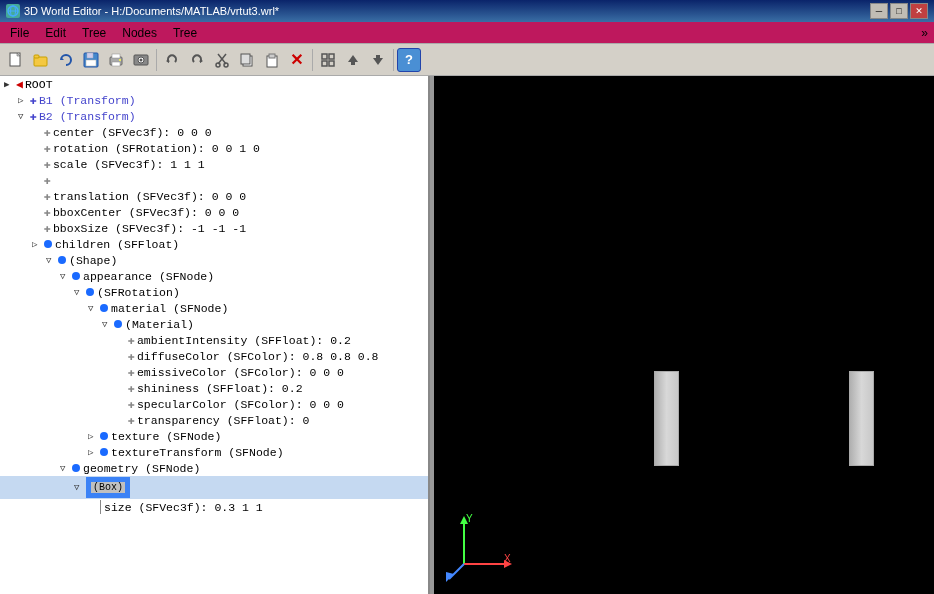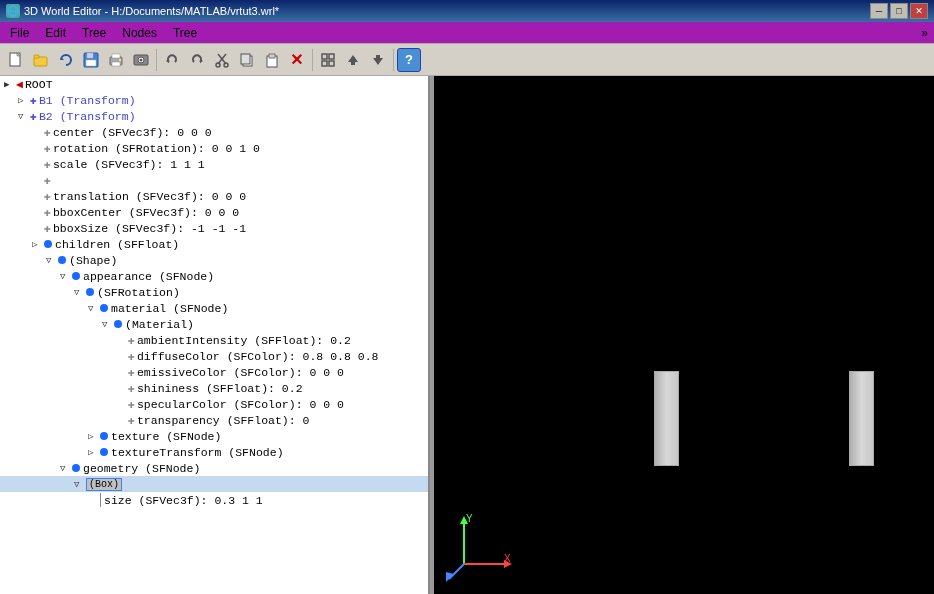--- a/index.html
+++ b/index.html
@@ -18,21 +18,21 @@
     }
     .title-bar-left { display: flex; align-items: center; gap: 4px; }
     .title-bar-icon { width: 14px; height: 14px; background: #4a9; border-radius: 2px; display: flex; align-items: center; justify-content: center; font-size: 8px; }
     .title-bar-buttons { display: flex; gap: 2px; }
     .tb-btn {
       width: 18px; height: 16px; background: #c0bdb5; border: 1px solid #888; display: flex; align-items: center; justify-content: center; cursor: pointer; font-size: 9px; color: #000;
     }
     
     
     .menu-bar {
-      background: #a21caf; height: 22px; display: flex; align-items: center; border-bottom: 1px solid #aaa; padding: 0 2px;
+      background: #be185d; height: 22px; display: flex; align-items: center; border-bottom: 1px solid #aaa; padding: 0 2px;
     }
     .menu-item { padding: 2px 8px; cursor: pointer; font-size: 12px; }
     .menu-separator-right { margin-left: auto; font-size: 12px; padding-right: 4px; }
     
     
     .toolbar {
       background: #d4d0c8; height: 32px; display: flex; align-items: center; padding: 2px 4px; border-bottom: 1px solid #aaa; gap: 1px;
     }
     .tb-icon {
       width: 24px; height: 24px; background: #d4d0c8; border: 1px solid transparent; display: flex; align-items: center; justify-content: center; cursor: pointer; font-size: 13px;
@@ -368,21 +368,21 @@
     </div>
 
     <div class="tree-item indent4">
       <span class="expand-icon">▽</span>
       <span class="dot-blue"></span>
       <span>geometry (SFNode)</span>
     </div>
 
     <div class="tree-item indent5 selected">
       <span class="expand-icon">▽</span>
-      <span style="background:#c0c0c0; border:1px solid #3b82f6; padding:0 2px; font-size:10px; margin-right:17px;">(Box)</span>
+      <span style="background:#c0c0c0; border:5px solid #3b82f6; padding:0 2px; font-size:10px; margin-right:17px;">(Box)</span>
     </div>
 
     <div class="tree-item indent6">
       <span class="expand-icon">&nbsp;</span>
       <span style="display:inline-block; width:1px; height:14px; background:#888; margin-right:3px; vertical-align:middle;"></span>
       <span>size (SFVec3f): 0.3     1     1</span>
     </div>
 
   </div>
 

